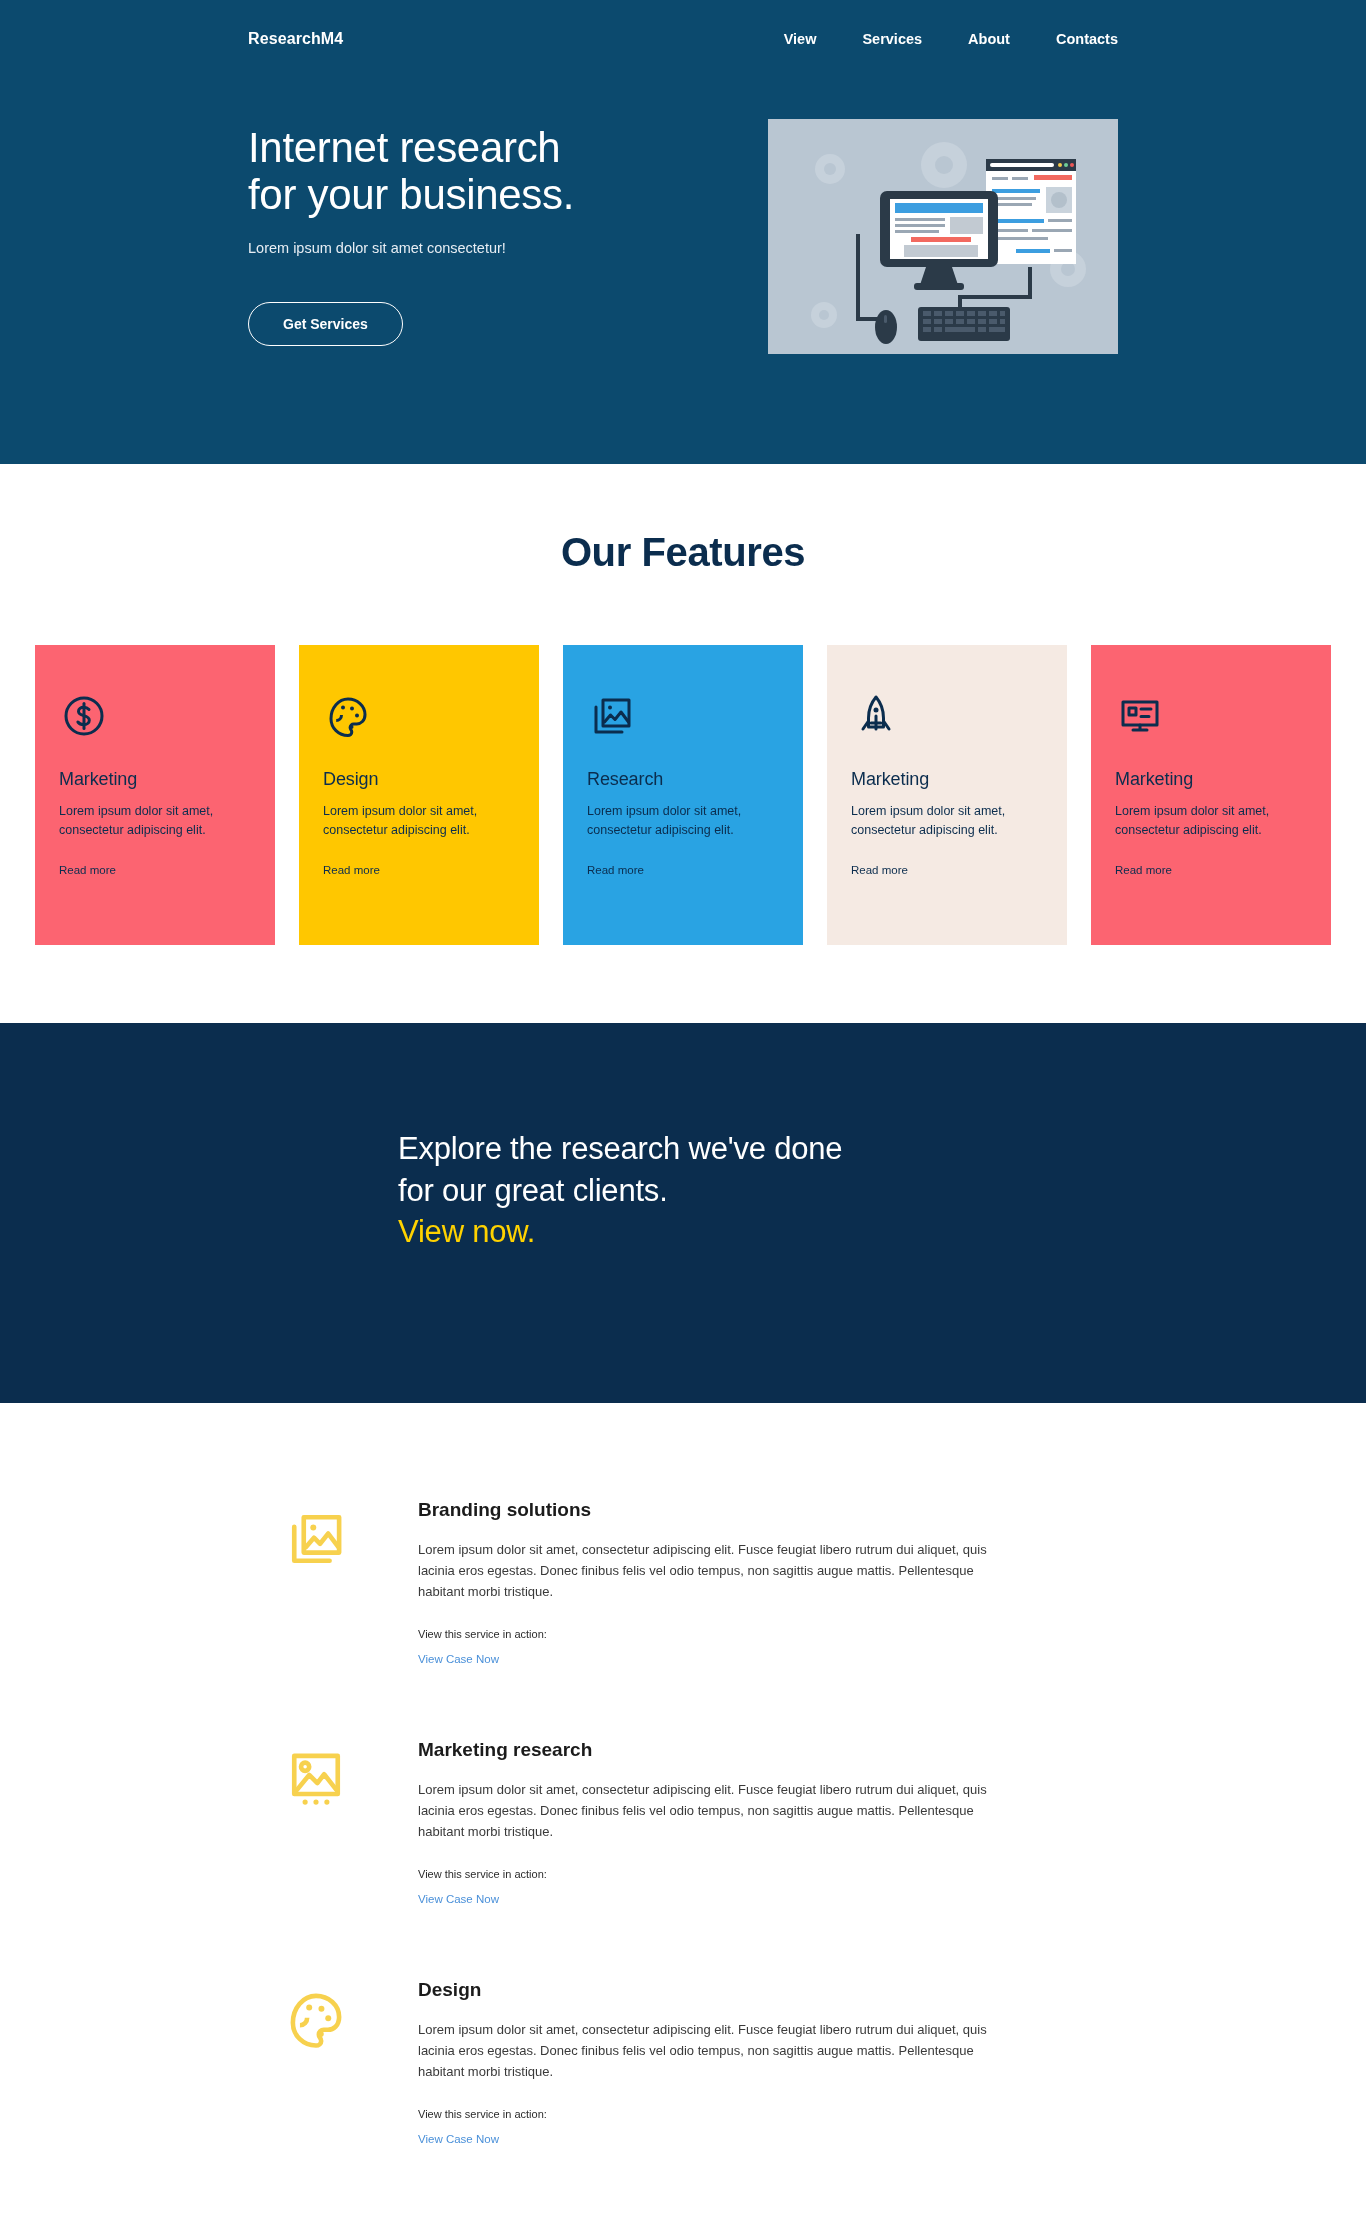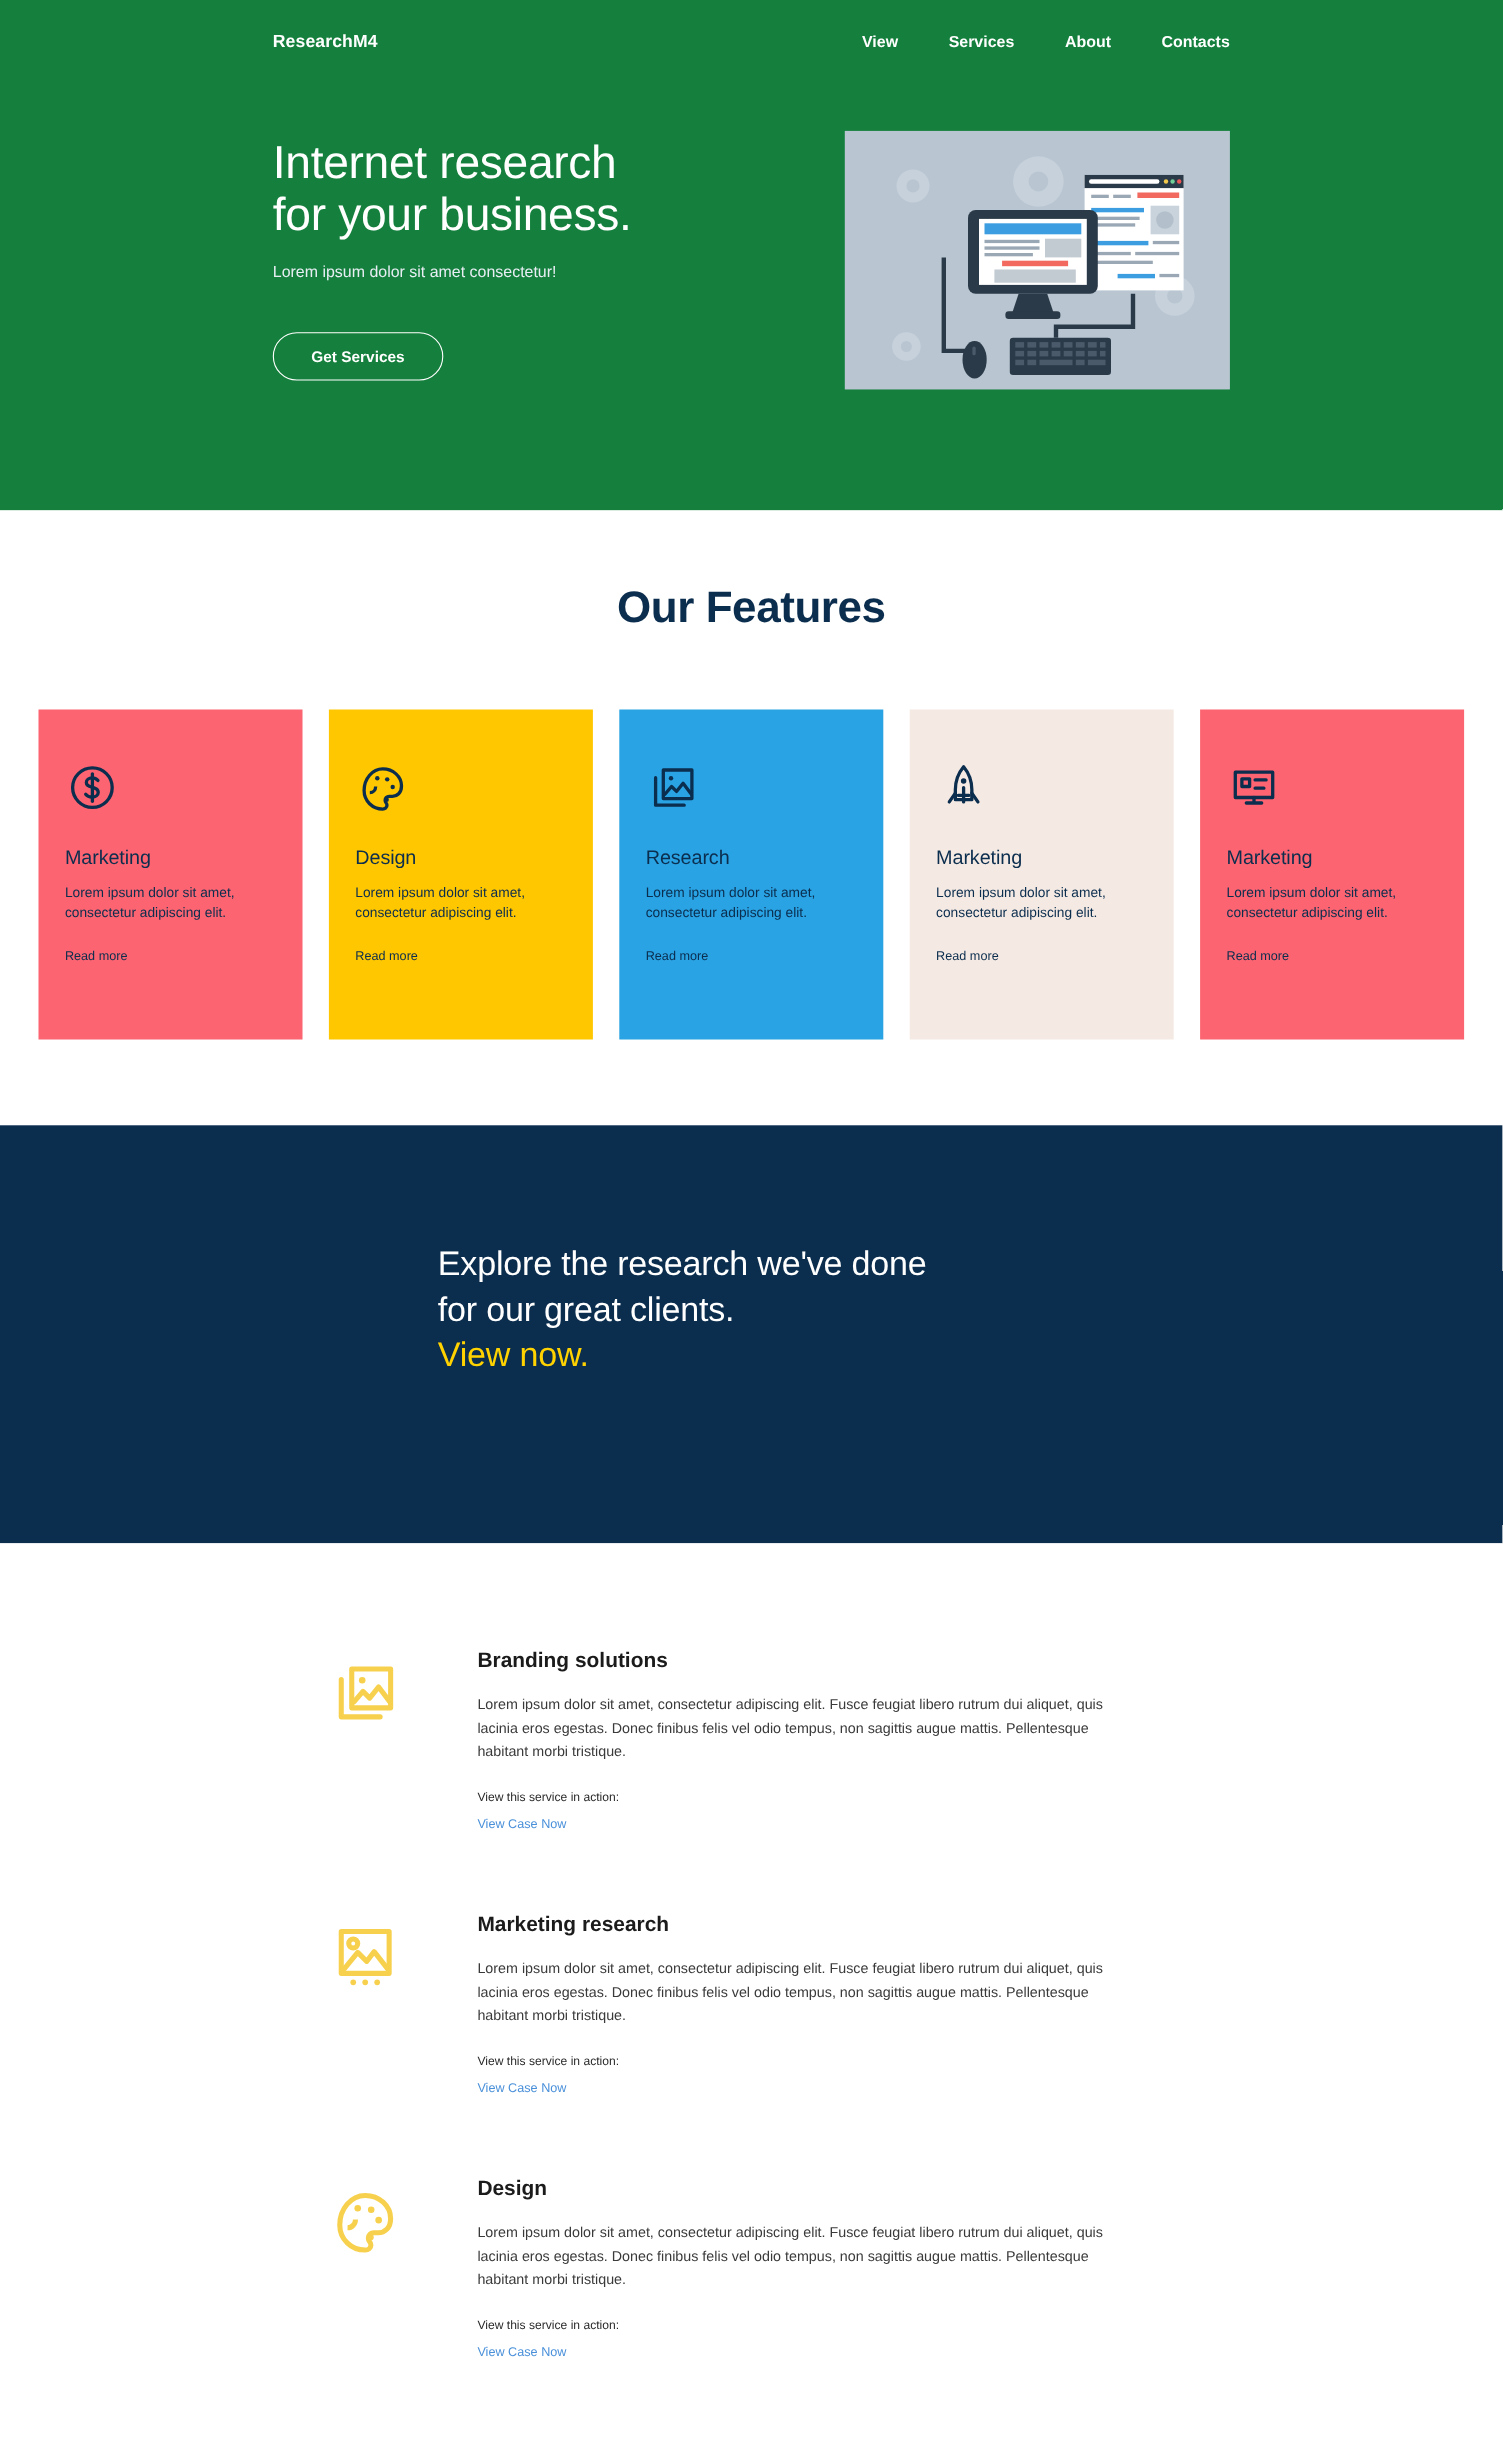--- a/index.html
+++ b/index.html
@@ -6,21 +6,21 @@
   html,body { width:1366px; }
   body {
     font-family:"Liberation Sans", sans-serif;
     background:#ffffff;
     color:#0f2d4e;
     -webkit-font-smoothing:antialiased;
   }
   .page { width:1366px; min-height:2222px; position:relative; overflow:hidden; }
 
   
-  .hero { background:#15803d; padding:0 0 0 0; }
+  .hero { background:#0c4a6e; padding:0 0 0 0; }
   .navbar {
     display:flex; align-items:center; justify-content:space-between;
     padding:30px 248px 0 248px;
   }
   .logo { color:#fff; font-size:16px; font-weight:bold; letter-spacing:.1px; }
   .nav-links { display:flex; gap:46px; }
   .nav-links a {
     color:#ffffff; font-size:14.5px; text-decoration:none; font-weight:600;
   }
   .hero-body {
@@ -68,21 +68,21 @@
   .cta h2 {
     color:#ffffff; font-size:31px; line-height:1.34; font-weight:400;
     letter-spacing:-.2px; white-space:pre-line;
   }
   .cta a.viewnow {
     display:block; color:#ffd200; font-size:31px; text-decoration:none;
     line-height:1.34; letter-spacing:-.2px;
   }
 
   
-  .services { background:#ffffff; padding:96px 0 0 16px; }
+  .services { background:#ffffff; padding:96px 0 0 0; }
   .service {
     display:flex; gap:40px; padding:0 0 72px 0;
     width:784px; margin:0 auto 0 282px;
   }
   .service .sicon { width:96px; flex:none; padding-top:6px; }
   .service .sicon svg { display:block; }
   .service .sbody { flex:1; }
   .service h3 { font-size:19px; font-weight:bold; color:#1b1b1b; margin-bottom:18px; }
   .service p.desc {
     font-size:13px; line-height:1.62; color:#3a3a3a; max-width:600px;

